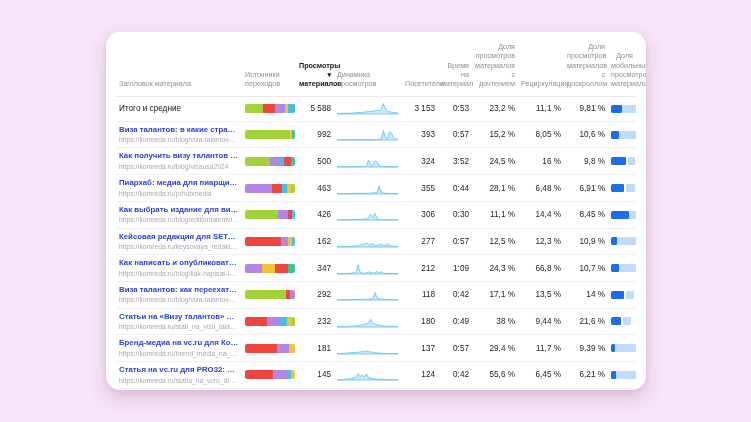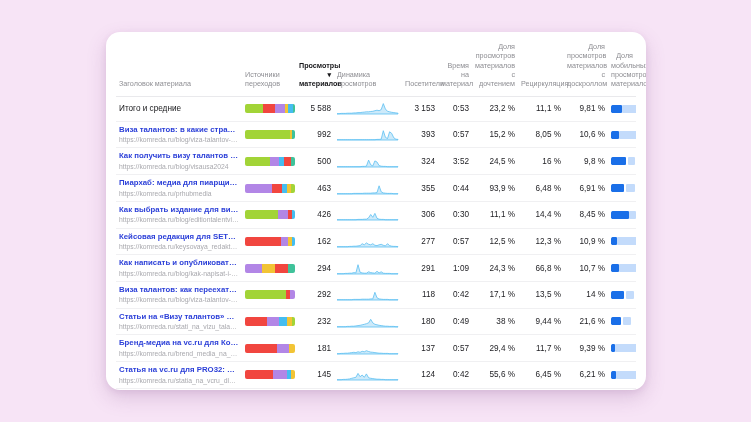--- a/index.html
+++ b/index.html
@@ -203,21 +203,21 @@
     <td class="num-cell">463</td>
     <td>
             <div class="spark">
               <svg width="62" height="13" viewBox="0 0 62 13">
                 <path d="M0,12 L0.0,11.7 L2.1,11.7 L4.2,11.7 L6.3,11.7 L8.4,11.7 L10.5,11.7 L12.6,11.7 L14.7,11.7 L16.8,11.4 L18.9,11.4 L21.0,11.4 L23.1,11.4 L25.2,11.4 L27.3,11.2 L29.4,11.2 L31.6,11.2 L33.7,11.2 L35.8,10.9 L37.9,10.9 L40.0,10.6 L42.1,3.8 L44.2,9.8 L46.3,10.9 L48.4,11.2 L50.5,11.4 L52.6,11.4 L54.7,11.4 L56.8,11.7 L58.9,11.7 L61.0,11.7 L61,12 Z" fill="#cdeafa" stroke="#5cbff1" stroke-width="0.8"></path>
               </svg>
             </div>
           </td>
     <td class="num-cell">355</td>
     <td class="num-cell">0:44</td>
-    <td class="num-cell">93,9 %</td>
+    <td class="num-cell">28,1 %</td>
     <td class="num-cell">6,48 %</td>
     <td class="num-cell">6,91 %</td>
     <td>
             <div class="mobbar">
               <i style="width: 46%; background: rgb(26, 111, 232);"></i>
               <i style="width: 6%; background: transparent;"></i>
               <i style="width: 32%; background: rgb(195, 219, 251);"></i>
             </div>
           </td>
   </tr>
@@ -296,29 +296,29 @@
       <span class="url">https://komreda.ru/blog/kak-napisat-i-opublikova…</span>
     </td>
     <td>
             <div class="srcbar">
               <i style="width: 34%; background: rgb(178, 134, 230);"></i>
               <i style="width: 26%; background: rgb(242, 196, 53);"></i>
               <i style="width: 26%; background: rgb(241, 70, 63);"></i>
               <i style="width: 14%; background: rgb(63, 194, 154);"></i>
             </div>
           </td>
-    <td class="num-cell">294</td>
+    <td class="num-cell">347</td>
     <td>
             <div class="spark">
               <svg width="62" height="13" viewBox="0 0 62 13">
                 <path d="M0,12 L0.0,11.7 L2.1,11.7 L4.2,11.7 L6.3,11.7 L8.4,11.4 L10.5,11.4 L12.6,11.2 L14.7,11.2 L16.8,10.6 L18.9,10.9 L21.0,2.7 L23.1,10.3 L25.2,10.9 L27.3,11.2 L29.4,11.2 L31.6,9.8 L33.7,10.6 L35.8,10.9 L37.9,11.2 L40.0,9.3 L42.1,10.9 L44.2,9.8 L46.3,11.2 L48.4,11.4 L50.5,11.4 L52.6,11.4 L54.7,11.7 L56.8,11.7 L58.9,11.7 L61.0,11.7 L61,12 Z" fill="#cdeafa" stroke="#5cbff1" stroke-width="0.8"></path>
               </svg>
             </div>
           </td>
-    <td class="num-cell">291</td>
+    <td class="num-cell">212</td>
     <td class="num-cell">1:09</td>
     <td class="num-cell">24,3 %</td>
     <td class="num-cell">66,8 %</td>
     <td class="num-cell">10,7 %</td>
     <td>
             <div class="mobbar">
               <i style="width: 30%; background: rgb(26, 111, 232);"></i>
               <i style="width: 70%; background: rgb(195, 219, 251);"></i>
             </div>
           </td>

